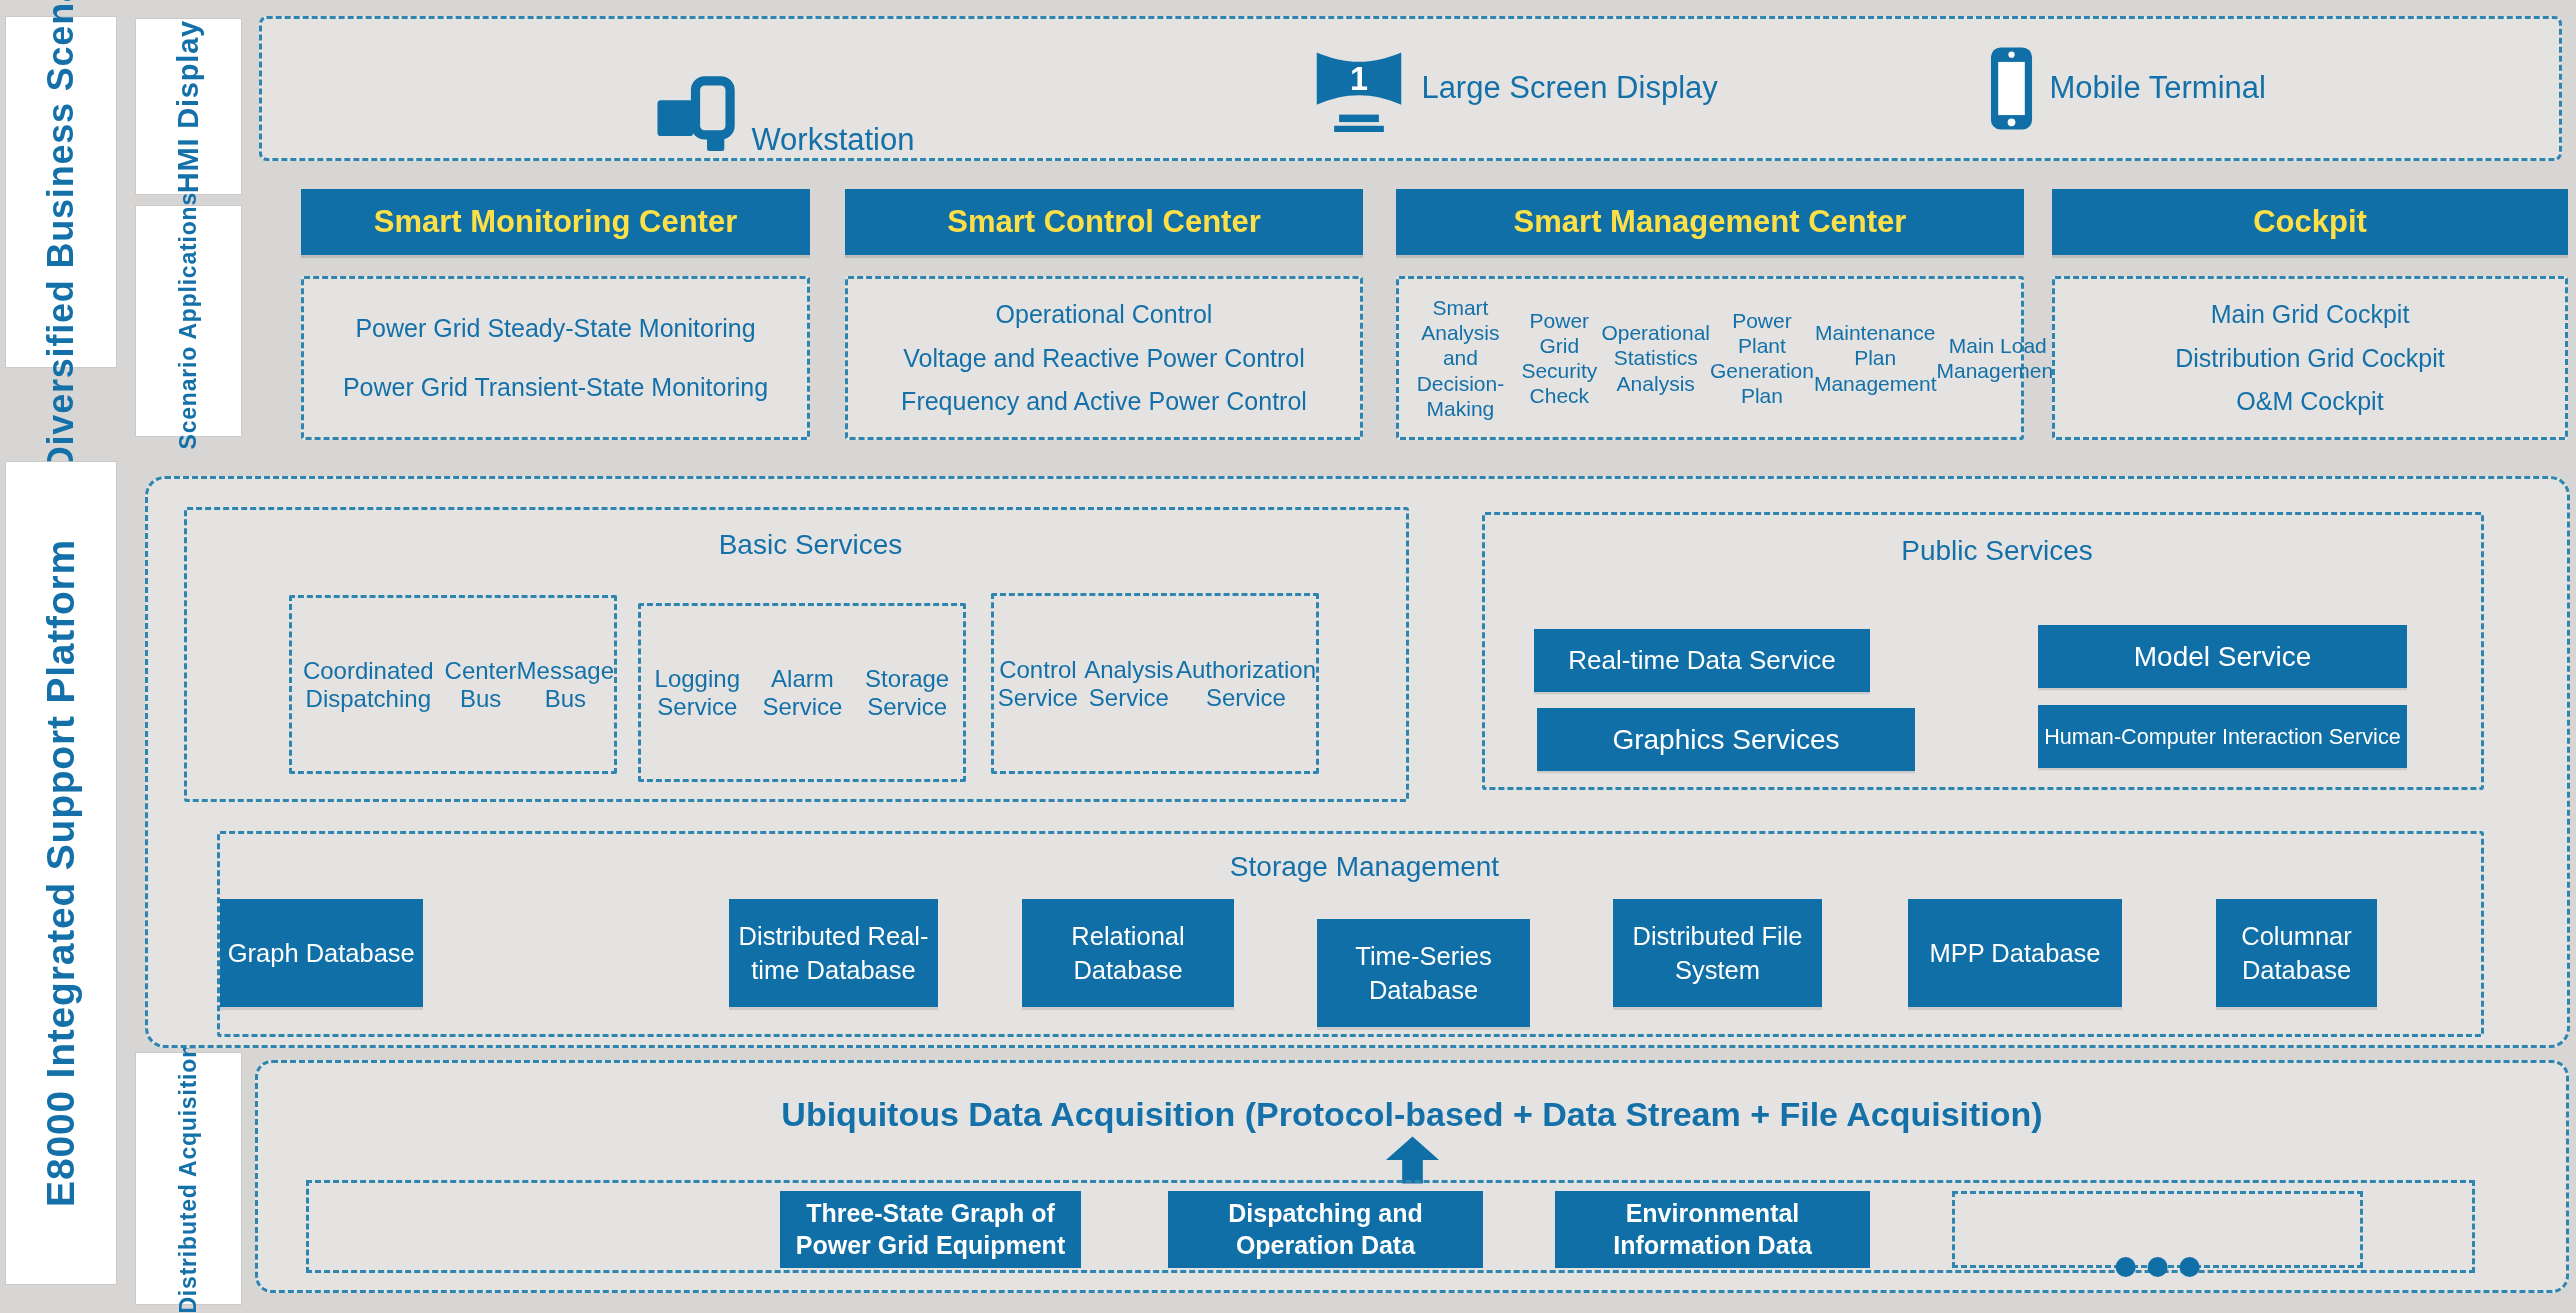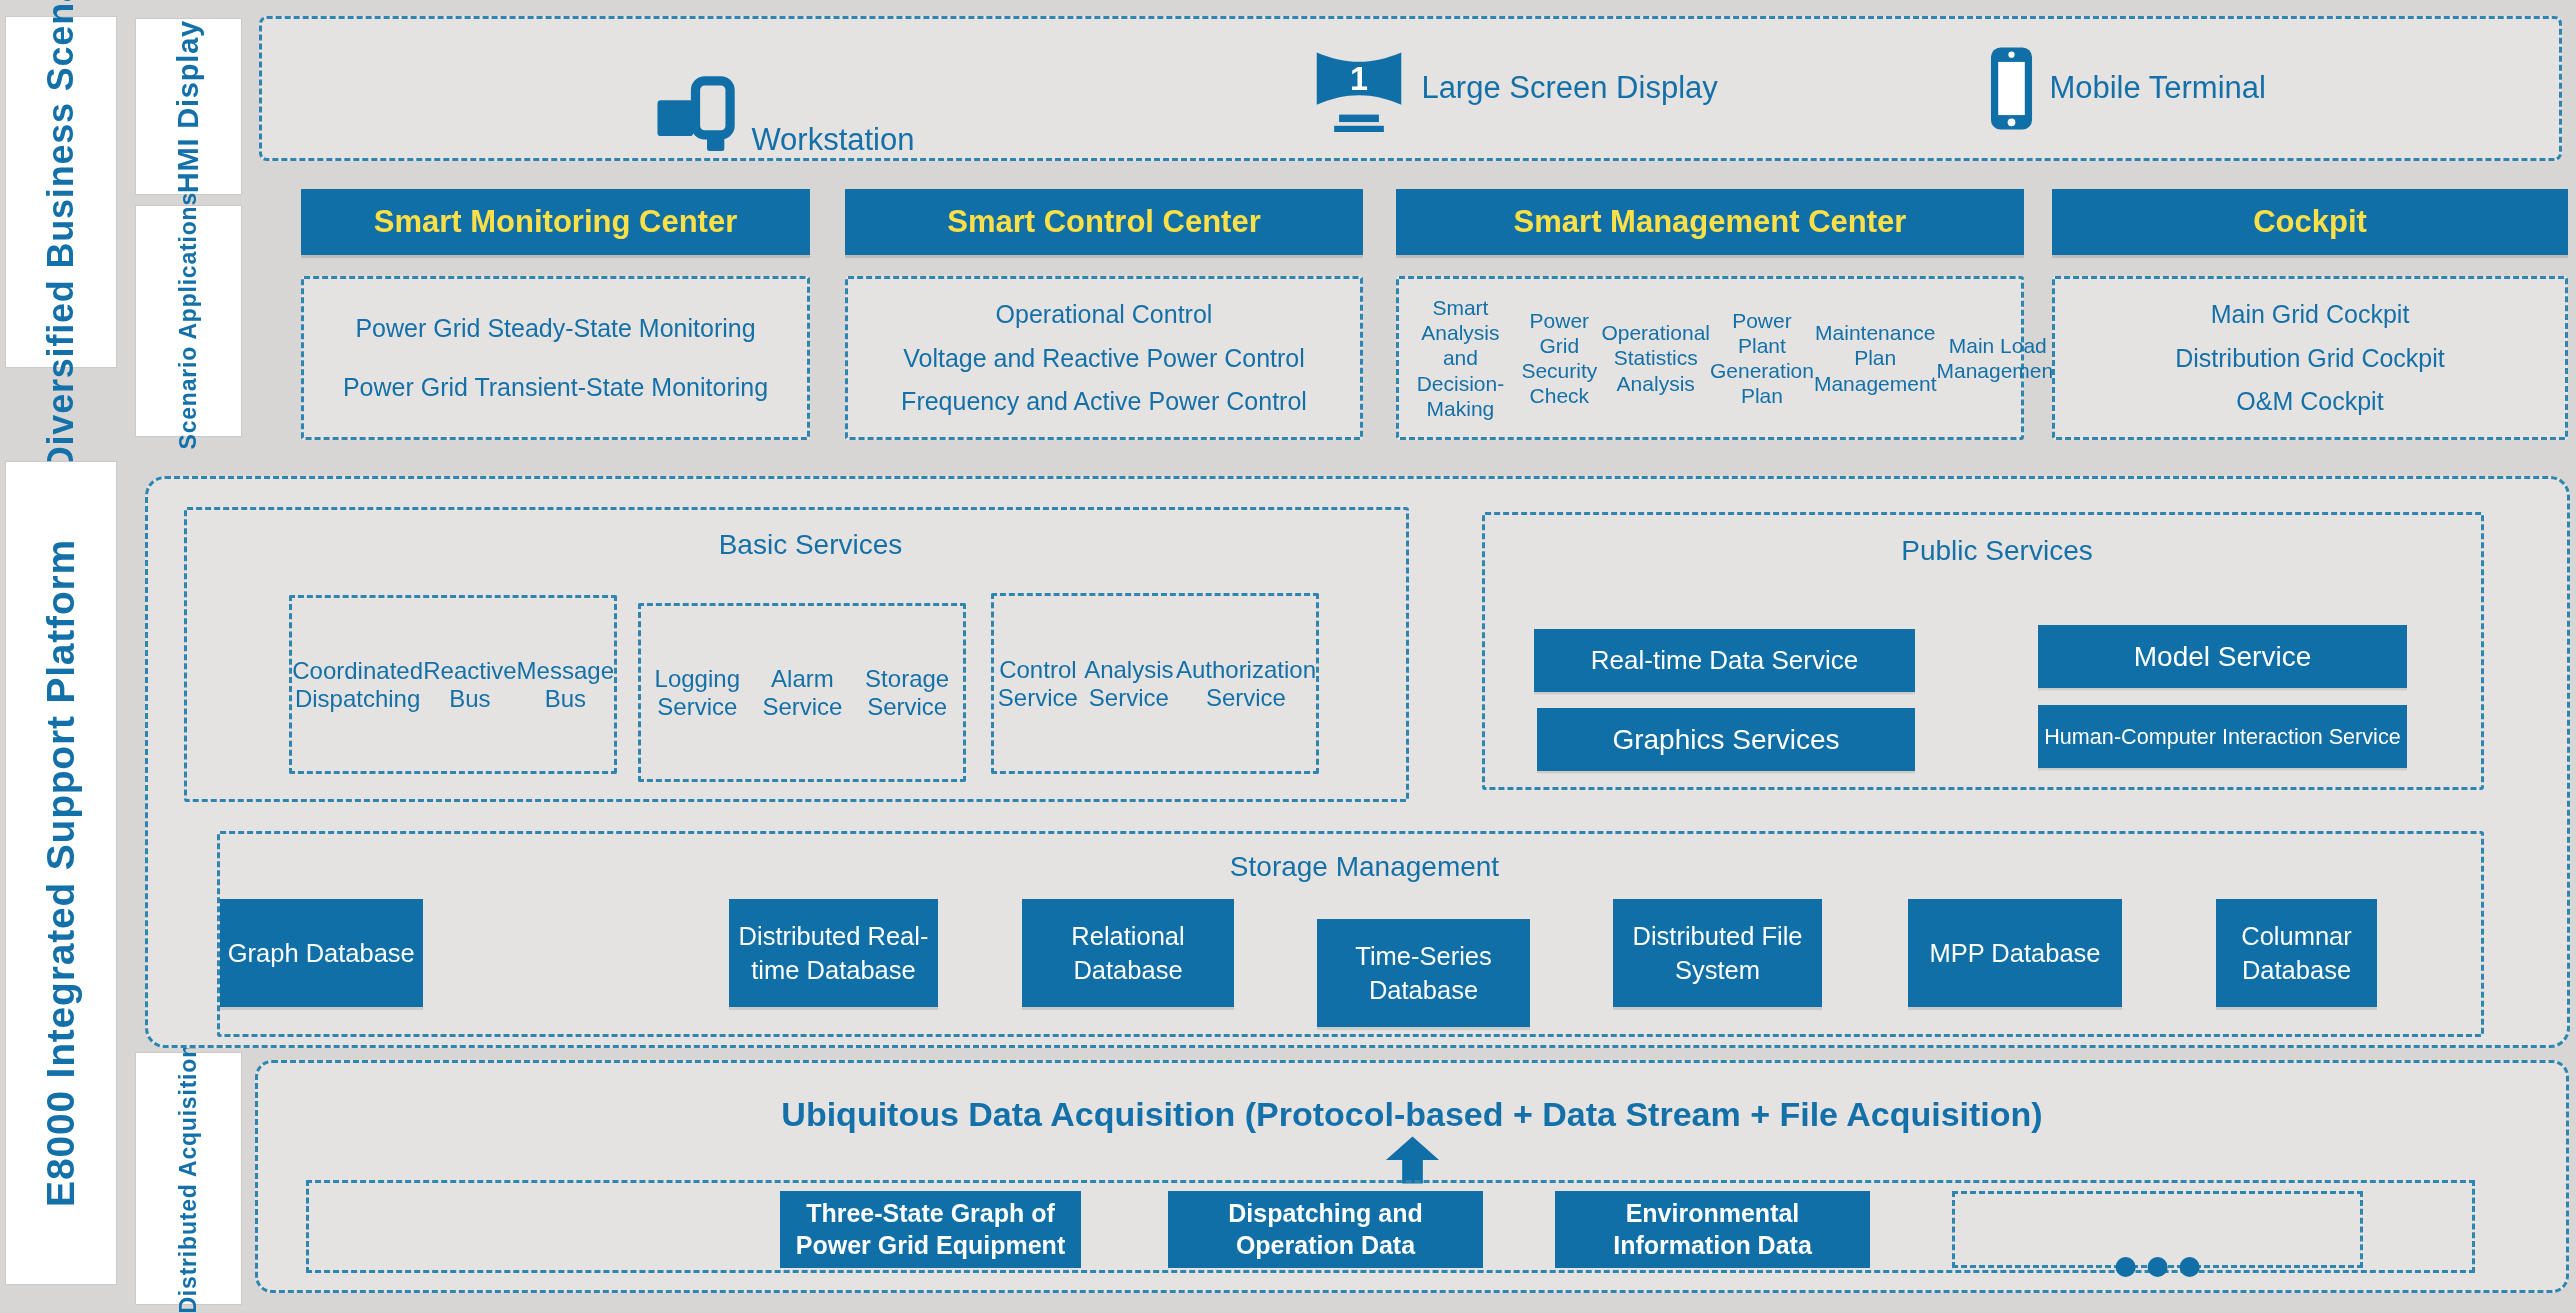--- a/index.html
+++ b/index.html
@@ -57,21 +57,21 @@
   .basic .section-title{margin-top:18.5px;}
   .svc{position:absolute;border:3.1px dashed var(--dash);display:flex;flex-direction:row;justify-content:space-evenly;align-items:center;border-radius:2.3px;}
   .svc .item{font-size:24px;}
   .b1{left:102px;top:85px;width:328px;height:179px;}
   .b2{left:451px;top:93px;width:328px;height:179px;}
   .b3{left:804px;top:83px;width:328px;height:181px;}
 
   .public{position:absolute;left:1334px;top:33px;width:1002px;height:278px;border:3.1px dashed var(--dash);border-radius:3.1px;}
   .public .section-title{margin-top:20px;}
   .btn{position:absolute;background:var(--accent);color:#fff;display:flex;align-items:center;justify-content:center;text-align:center;box-shadow:0 2.3px 0 rgba(0,0,0,0.10);}
-  .p1{left:49px;top:114px;width:381px;height:63px;font-size:26px;}
+  .p1{left:49px;top:114px;width:336px;height:63px;font-size:26px;}
   .p2{left:553px;top:110px;width:369px;height:63px;font-size:28px;}
   .p3{left:52px;top:193px;width:378px;height:63px;font-size:28px;}
   .p4{left:553px;top:190px;width:369px;height:63px;font-size:21.6px;}
 
   .storage{position:absolute;left:69px;top:352px;width:2267px;height:206px;border:3.1px dashed var(--dash);border-radius:3.1px;}
   .storage .section-title{margin-top:17px;}
   .db{position:absolute;top:65px;height:108px;background:var(--accent);color:#fff;display:flex;align-items:center;justify-content:center;text-align:center;font-size:25.5px;line-height:1.35;box-shadow:0 3.1px 0 rgba(0,0,0,0.10);padding:0 7.7px;}
   .db:nth-of-type(1){left:201px;width:238px;}
   .db:nth-of-type(2){left:509px;width:209px;}
   .db:nth-of-type(3){left:802px;width:212px;}
@@ -184,21 +184,21 @@
       <div class="item">O&amp;M Cockpit</div>
     </div>
   </div>
 
   <div class="dashbox platform">
 
     <div class="basic">
       <div class="section-title">Basic Services</div>
       <div class="svc b1">
         <div class="item">Coordinated Dispatching</div>
-        <div class="item">Reactive Bus</div>
+        <div class="item">Center Bus</div>
         <div class="item">Message Bus</div>
       </div>
       <div class="svc b2">
         <div class="item">Logging Service</div>
         <div class="item">Alarm Service</div>
         <div class="item">Storage Service</div>
       </div>
       <div class="svc b3">
         <div class="item">Control Service</div>
         <div class="item">Analysis Service</div>

